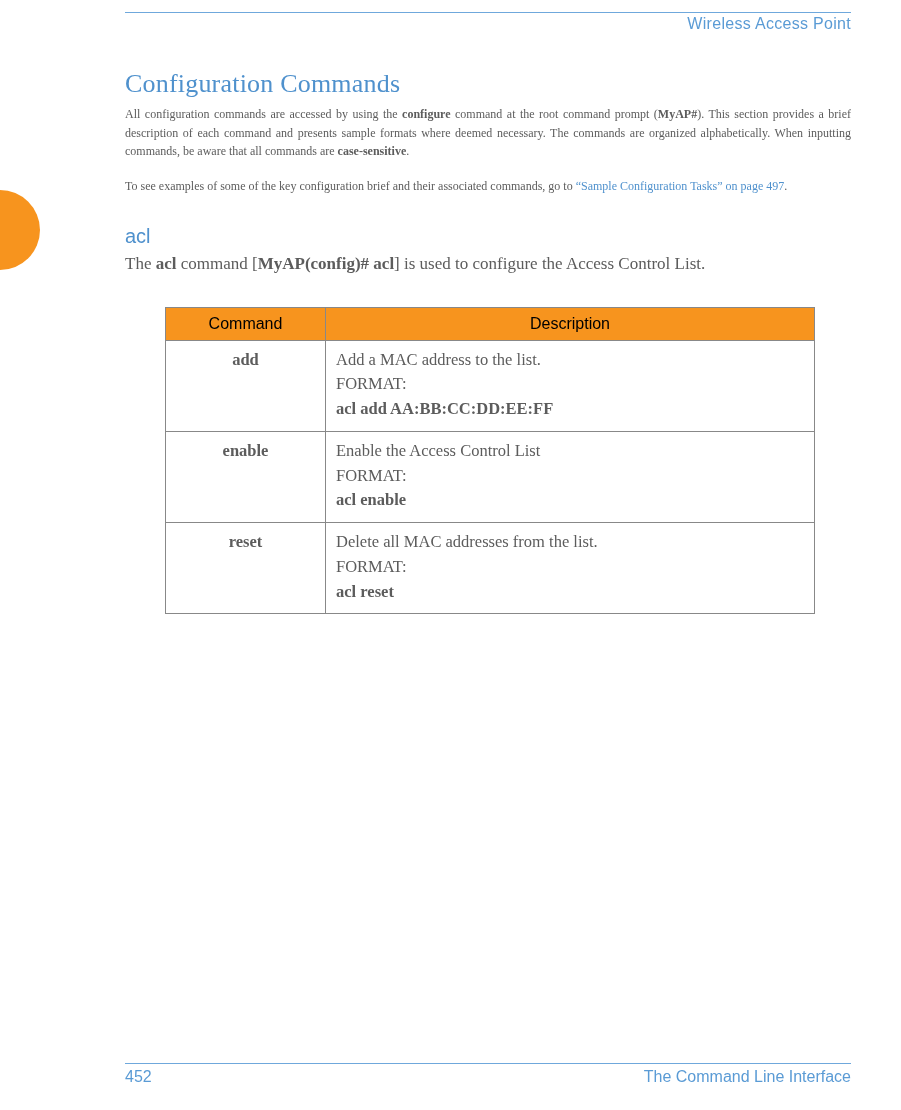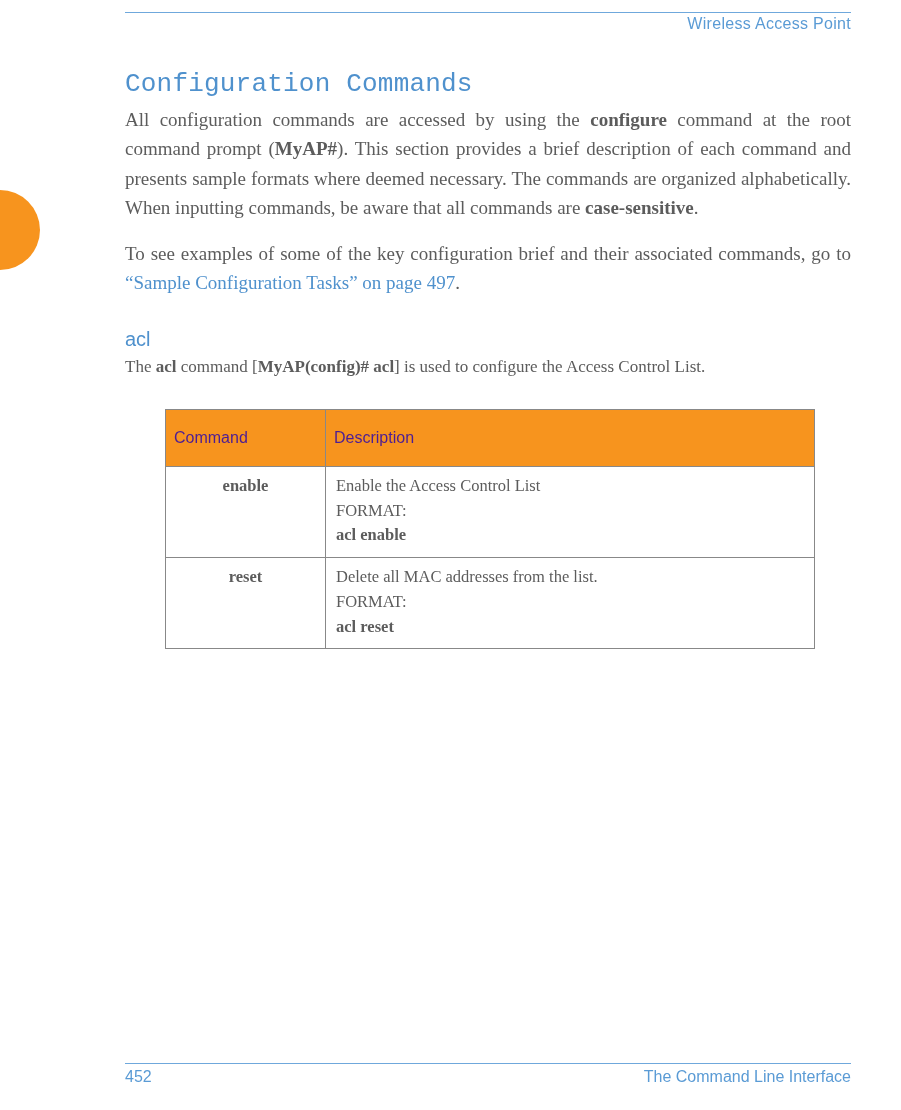--- a/index.html
+++ b/index.html
@@ -35,28 +35,28 @@
       text-align: right;
       color: #5a9bd5;
       font-family: Verdana, Arial, sans-serif;
       font-size: 16px;
       padding-top: 2px;
       margin-bottom: 36px;
       letter-spacing: 0.3px;
     }
     h1.section-title {
       color: #4f91cd;
-      font-family: Liberation Mono, monospace;
+      font-family: Liberation Serif, serif;
       font-weight: 400;
       font-size: 26px;
       letter-spacing: 0.2px;
       margin-bottom: 6px;
     }
     .body-para {
-      font-size: 19px;
+      font-size: 12px;
       line-height: 1.55;
       text-align: justify;
       margin-bottom: 16px;
       color: #5c5c5c;
     }
     .body-para .bold {
       font-weight: 700;
     }
     .xref {
       color: #4f91cd;
@@ -79,27 +79,27 @@
     .acl-desc .bold {
       font-weight: 700;
     }
     table.cmd-table {
       border-collapse: collapse;
       width: 650px;
       margin-left: 40px;
     }
     table.cmd-table th {
       background: #f7941e;
-      color: #4c1d95;
+      color: #000000;
       font-family: Arial, Helvetica, sans-serif;
       font-weight: 400;
       font-size: 16px;
-      padding: 19px 8px;
+      padding: 7px 8px;
       border: 1px solid #888;
-      text-align: left;
+      text-align: center;
     }
     table.cmd-table th.col-cmd {
       width: 160px;
     }
     table.cmd-table td {
       border: 1px solid #888;
       padding: 7px 10px 9px 10px;
       font-size: 16.5px;
       line-height: 1.5;
       vertical-align: top;
@@ -156,20 +156,28 @@
 
   <table class="cmd-table">
     <thead>
       <tr>
         <th class="col-cmd">Command</th>
         <th>Description</th>
       </tr>
     </thead>
     <tbody>
       <tr>
+        <td class="cmd-name">add</td>
+        <td>
+          <span class="desc-line">Add a MAC address to the list.</span>
+          <span class="desc-line">FORMAT:</span>
+          <span class="desc-line bold">acl add AA:BB:CC:DD:EE:FF</span>
+        </td>
+      </tr>
+      <tr>
         <td class="cmd-name">enable</td>
         <td>
           <span class="desc-line">Enable the Access Control List</span>
           <span class="desc-line">FORMAT:</span>
           <span class="desc-line bold">acl enable</span>
         </td>
       </tr>
       <tr>
         <td class="cmd-name">reset</td>
         <td>

